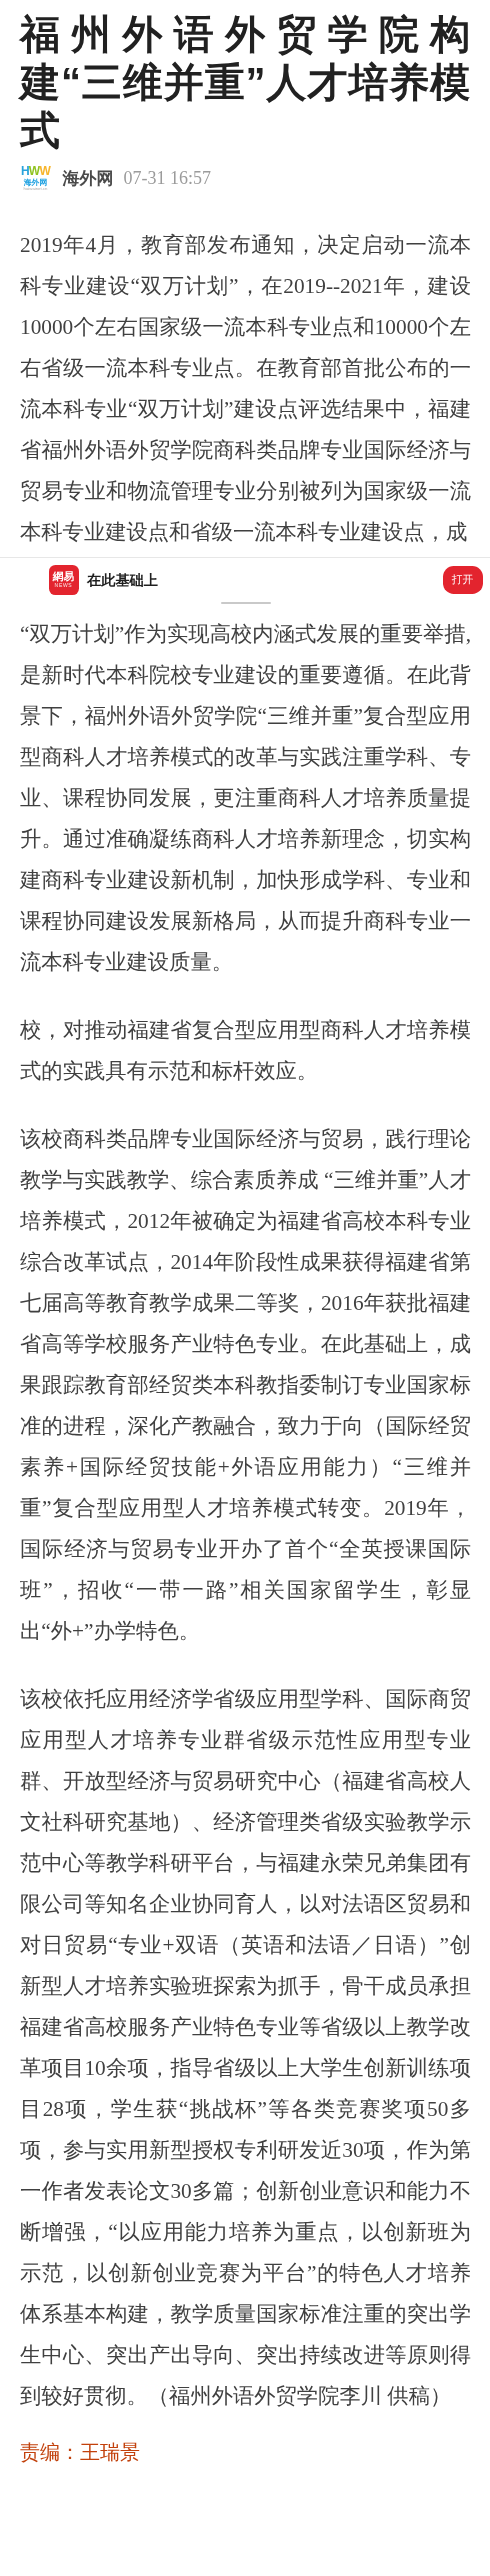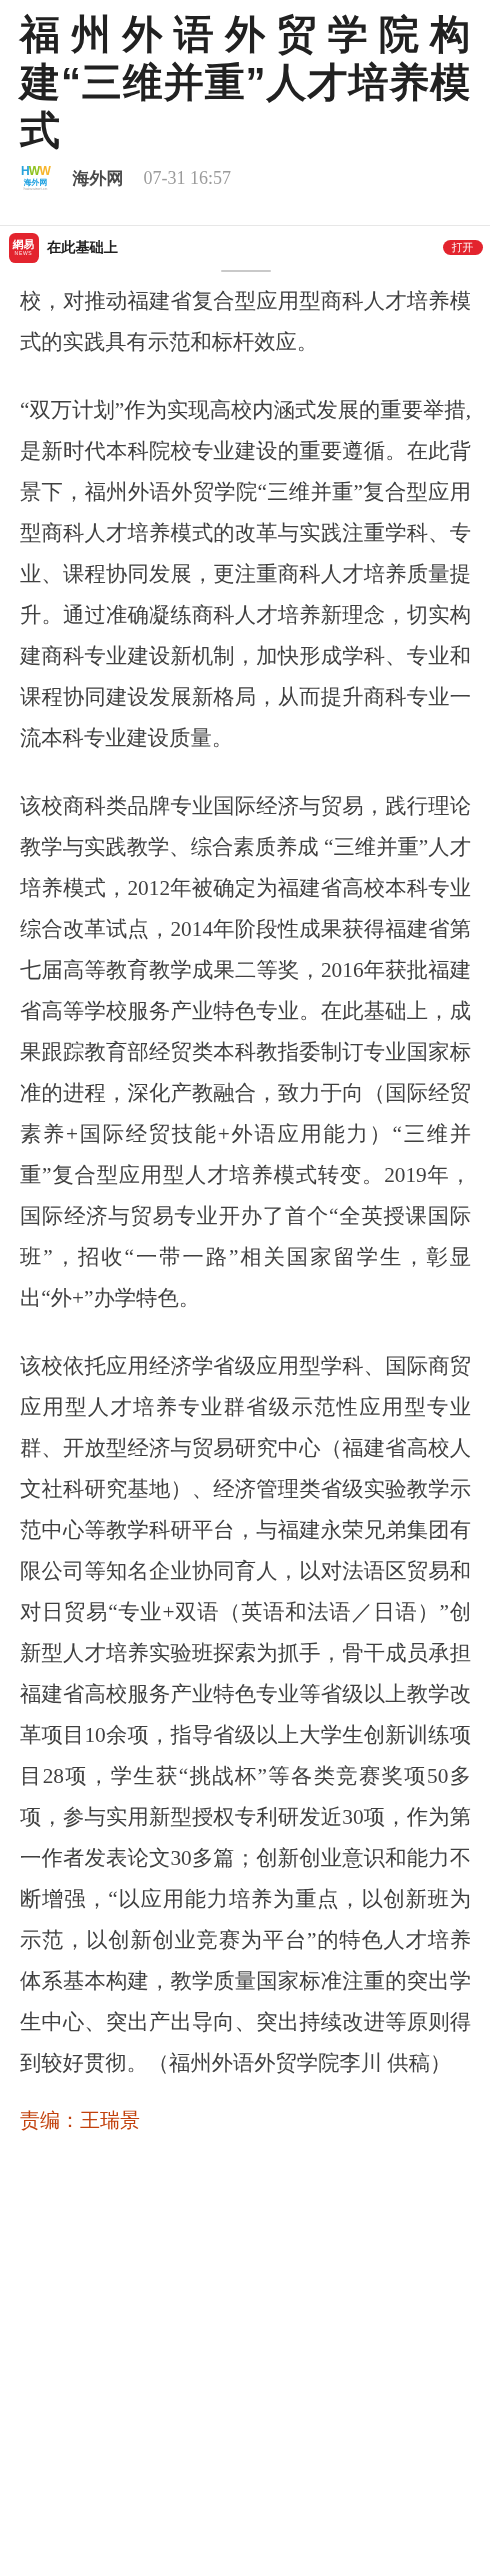--- a/index.html
+++ b/index.html
@@ -6,21 +6,21 @@
   body { width:491px; font-family:"Liberation Serif","DejaVu Serif",serif; }
   .article { padding:4.3px 20px 18.5px 20px; }
 
   .title {
     font-family:"Liberation Sans","DejaVu Sans",sans-serif;
     font-weight:bold; font-size:40px; line-height:48px;
     color:#212121; margin:5.7px 0 11.4px 0; letter-spacing:0.7px;
     text-align:justify;
   }
 
-  .meta { display:flex; align-items:center; margin:0 0 33px 0;gap:10px; }
+  .meta { display:flex; align-items:center; margin:0 0 33px 0; }
   .hw-logo { width:31px; text-align:center; line-height:1; }
   .hw-letters { font-family:"Liberation Sans",sans-serif; font-weight:bold; font-size:12px; letter-spacing:-0.7px; }
   .hw-h  { color:#29a3dc; }
   .hw-w1 { color:#8fc320; }
   .hw-w2 { color:#f7b52c; }
   .hw-name { font-family:"Liberation Sans",sans-serif; font-weight:bold; font-size:7.8px; color:#1ba0e1; margin-top:1.4px; }
   .hw-url { font-family:"Liberation Sans",sans-serif; font-size:4.3px; color:#aaaaaa; margin-top:0.7px; }
   .source-name { font-family:"Liberation Sans",sans-serif; font-weight:bold; font-size:17px; color:#4a4a4a; margin-left:11.4px; }
   .source-time { font-size:18px; color:#9b9b9b; margin-left:10px; }
 
@@ -28,34 +28,35 @@
     font-size:21.3px; line-height:41px; color:#404040;
     text-align:justify; margin:0 0 27px 0;
   }
   .p1a { margin-bottom:0; }
   .p1b { margin-bottom:27px; }
 
   .app-banner {
     position:relative; margin:4.3px -20px 5.7px -20px; height:50px;
     background:#ffffff; border-top:0.7px solid #e7e7e7;
     font-family:"Liberation Sans",sans-serif;
+    padding-left:40px;
   }
   .nb-row { display:flex; align-items:center; padding:7.1px 8.5px 0 8.5px; }
   .nb-logo {
     width:30px; height:30px; background:#e3242e; border-radius:6.4px;
     color:#ffffff; display:flex; flex-direction:column;
     align-items:center; justify-content:center; flex:0 0 auto;
   }
   .nb-logo-text { font-weight:bold; font-size:10.7px; line-height:1; }
   .nb-logo-sub { font-size:5px; letter-spacing:0.7px; margin-top:1.4px; opacity:.9; line-height:1; }
   .nb-texts { margin-left:8.5px; flex:1 1 auto; }
   .nb-title { font-weight:bold; font-size:14.2px; line-height:1.15; color:#1f1f1f; }
   .nb-sub { font-size:9.2px; color:#8a8a8a; margin-top:2.8px; }
   .nb-open {
-    width:40px; height:15px; border:none; border-radius:10.7px;
+    width:40px; height:28px; border:none; border-radius:10.7px;
     background:#e3242e; color:#ffffff; font-size:10.7px;
     font-family:"Liberation Sans",sans-serif; flex:0 0 auto;
     display:flex; align-items:center; justify-content:center; cursor:pointer;
   }
   .nb-handle {
     position:absolute; left:50%; bottom:3.6px; transform:translateX(-50%);
     width:50px; height:2.1px; border-radius:1.4px; background:#c9c9c9;
   }
 
   .editor {
@@ -73,36 +74,37 @@
   <div class="meta">
     <div class="hw-logo">
       <div class="hw-letters"><span class="hw-h">H</span><span class="hw-w1">W</span><span class="hw-w2">W</span></div>
       <div class="hw-name">海外网</div>
       <div class="hw-url">haiwainet.cn</div>
     </div>
     <span class="source-name">海外网</span>
     <span class="source-time">07-31 16:57</span>
   </div>
 
+  <p class="body-p p1a">2019年4月，教育部发布通知，决定启动一流本科专业建设“双万计划”，在2019--2021年，建设10000个左右国家级一流本科专业点和10000个左右省级一流本科专业点。在教育部首批公布的一流本科专业“双万计划”建设点评选结果中，福建省福州外语外贸学院商科类品牌专业国际经济与贸易专业和物流管理专业分别被列为国家级一流本科专业建设点和省级一流本科专业建设点，成</p>
 
   <div class="app-banner">
     <div class="nb-row">
       <div class="nb-logo">
         <span class="nb-logo-text">網易</span>
         <span class="nb-logo-sub">NEWS</span>
       </div>
       <div class="nb-texts">
         <div class="nb-title">在此基础上</div>
       </div>
       <button class="nb-open">打开</button>
     </div>
     <div class="nb-handle"></div>
   </div>
 
+  <p class="body-p">“双万计划”作为实现高校内涵式发展的重要举措,是新时代本科院校专业建设的重要遵循。在此背景下，福州外语外贸学院“三维并重”复合型应用型商科人才培养模式的改革与实践注重学科、专业、课程协同发展，更注重商科人才培养质量提升。通过准确凝练商科人才培养新理念，切实构建商科专业建设新机制，加快形成学科、专业和课程协同建设发展新格局，从而提升商科专业一流本科专业建设质量。</p>
   <p class="body-p p1b">校，对推动福建省复合型应用型商科人才培养模式的实践具有示范和标杆效应。</p>
-  <p class="body-p">“双万计划”作为实现高校内涵式发展的重要举措,是新时代本科院校专业建设的重要遵循。在此背景下，福州外语外贸学院“三维并重”复合型应用型商科人才培养模式的改革与实践注重学科、专业、课程协同发展，更注重商科人才培养质量提升。通过准确凝练商科人才培养新理念，切实构建商科专业建设新机制，加快形成学科、专业和课程协同建设发展新格局，从而提升商科专业一流本科专业建设质量。</p>
   <p class="body-p">该校商科类品牌专业国际经济与贸易，践行理论教学与实践教学、综合素质养成 “三维并重”人才培养模式，2012年被确定为福建省高校本科专业综合改革试点，2014年阶段性成果获得福建省第七届高等教育教学成果二等奖，2016年获批福建省高等学校服务产业特色专业。在此基础上，成果跟踪教育部经贸类本科教指委制订专业国家标准的进程，深化产教融合，致力于向（国际经贸素养+国际经贸技能+外语应用能力）“三维并重”复合型应用型人才培养模式转变。2019年，国际经济与贸易专业开办了首个“全英授课国际班”，招收“一带一路”相关国家留学生，彰显出“外+”办学特色。</p>
   <p class="body-p">该校依托应用经济学省级应用型学科、国际商贸应用型人才培养专业群省级示范性应用型专业群、开放型经济与贸易研究中心（福建省高校人文社科研究基地）、经济管理类省级实验教学示范中心等教学科研平台，与福建永荣兄弟集团有限公司等知名企业协同育人，以对法语区贸易和对日贸易“专业+双语（英语和法语／日语）”创新型人才培养实验班探索为抓手，骨干成员承担福建省高校服务产业特色专业等省级以上教学改革项目10余项，指导省级以上大学生创新训练项目28项，学生获“挑战杯”等各类竞赛奖项50多项，参与实用新型授权专利研发近30项，作为第一作者发表论文30多篇；创新创业意识和能力不断增强，“以应用能力培养为重点，以创新班为示范，以创新创业竞赛为平台”的特色人才培养体系基本构建，教学质量国家标准注重的突出学生中心、突出产出导向、突出持续改进等原则得到较好贯彻。（福州外语外贸学院李川 供稿）</p>
 
   <p class="editor">责编：王瑞景</p>
 
 </div>
 
 
 </body></html>

